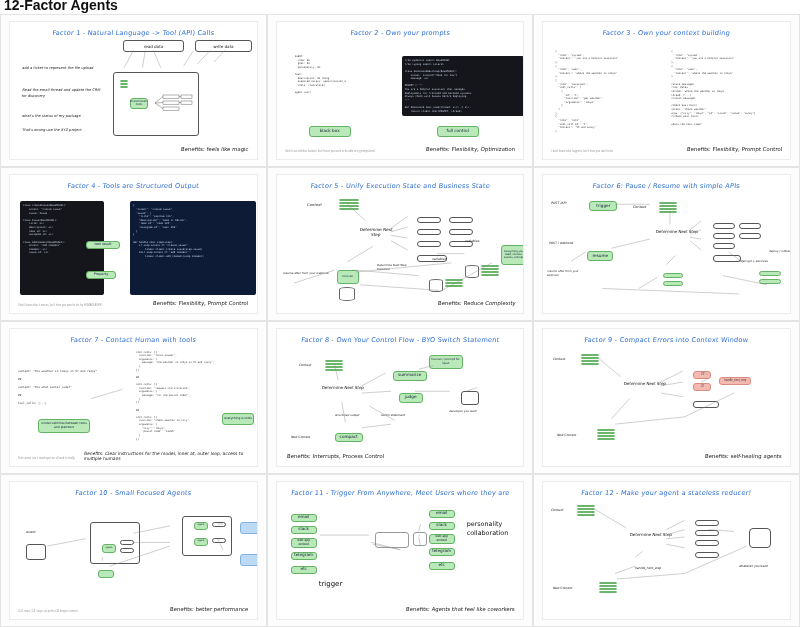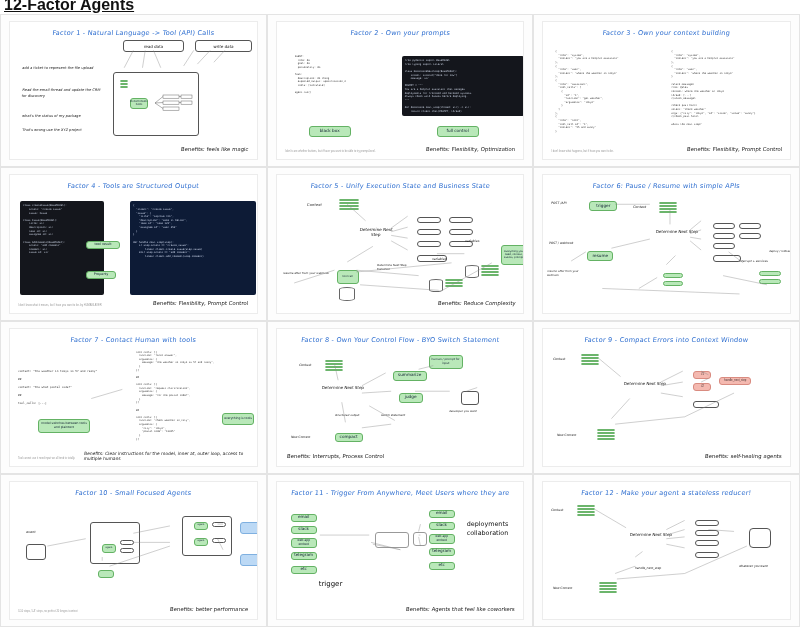--- a/index.html
+++ b/index.html
@@ -4,24 +4,23 @@
 <style>
   * { box-sizing: border-box; }
   html, body { margin:0; padding:0; }
   body {
     width:800px; height:627px;
     background:#ffffff;
     font-family:"Liberation Sans", sans-serif;
     overflow:hidden;
   }
   #page-title {
-    font-size:16px; font-weight:bold; color:#111;
+    font-size:14px; font-weight:bold; color:#111;
     padding:0 0 2px 4px; height:14px; overflow:hidden;
     line-height:10px;
-    text-decoration:underline;
   }
   .grid {
     display:grid;
     grid-template-columns:repeat(3, 1fr);
     grid-template-rows:repeat(4, 1fr);
     width:800px; height:613px;
     gap:0px;
   }
   .panel {
     position:relative;
@@ -568,21 +567,21 @@
     <div class="abs gbox" style="left:152px; top:52px; width:26px; height:10px; font-size:3px;">
           <span>web app embed</span>
         </div>
     <div class="abs gbox big" style="left:152px; top:66px; width:26px; height:8px;">
           <span>telegram</span>
         </div>
     <div class="abs gbox big" style="left:152px; top:80px; width:26px; height:8px;">
           <span>etc</span>
         </div>
 
-    <div class="abs bigtext" style="left:190px; top:38px; width:64px; line-height:1.4; font-size:6.4px;">deployments collaboration</div>
+    <div class="abs bigtext" style="left:190px; top:38px; width:64px; line-height:1.4; font-size:6.4px;">personality collaboration</div>
     <div class="abs bigtext" style="left:42px; top:98px; font-size:7px;">trigger</div>
     <svg viewBox="0 0 260 150">
       <path class="ln" d="M42 58 L96 58 M150 56 L150 56 M150 54 L152 46 M150 58 L152 58 M150 60 L152 70 M100 68 L130 74 M130 74 L98 66"></path>
     </svg>
     <div class="benefits">Benefits: Agents that feel like coworkers</div>
    </div>
   </div>
 
   <div class="panel">
    <div class="panel-inner">

